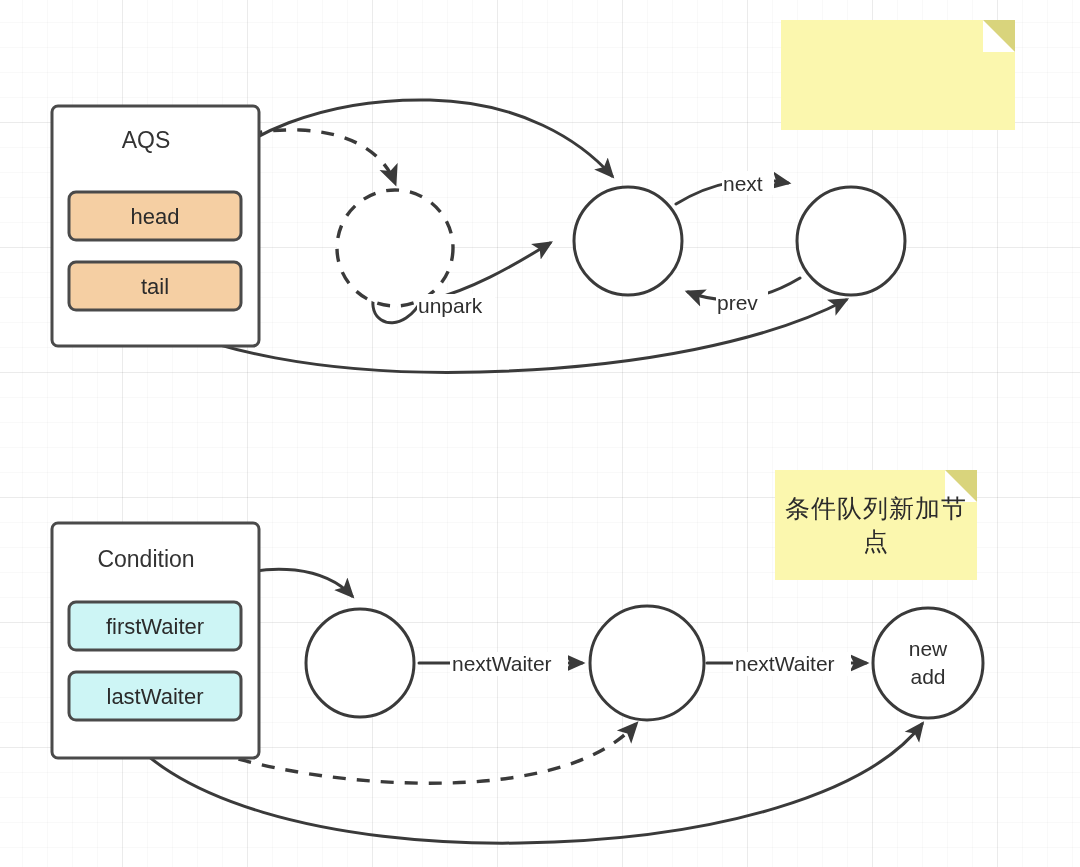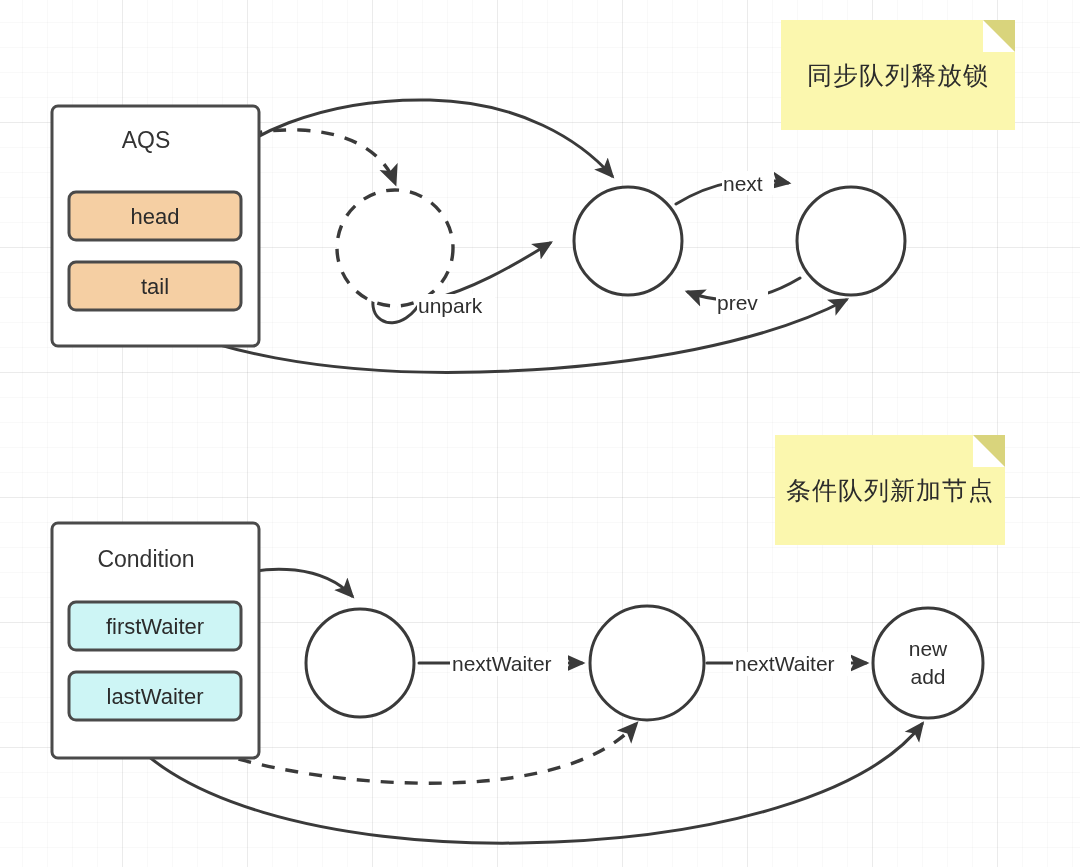--- a/index.html
+++ b/index.html
@@ -225,23 +225,22 @@
 
       <rect class="edge-label-bg" x="733" y="652" width="118" height="24"></rect>
       <text class="edge-label" x="735" y="671">nextWaiter</text>
     </g>
   </svg>
 
   <div class="note" style="left:781px; top:20px; width:234px; height:110px;">
     <div class="note-body"></div>
     <div class="note-clip"></div>
     <div class="note-fold"></div>
-    <div class="note-text">同步队列释放锁</div>
   </div>
 
-  <div class="note" style="left:775px; top:435px; width:230px; height:110px;">
+  <div class="note" style="left:775px; top:470px; width:202px; height:110px;">
     <div class="note-body"></div>
     <div class="note-clip"></div>
     <div class="note-fold"></div>
     <div class="note-text">条件队列新加节点</div>
   </div>
 
 </div>
 
 </body></html>

